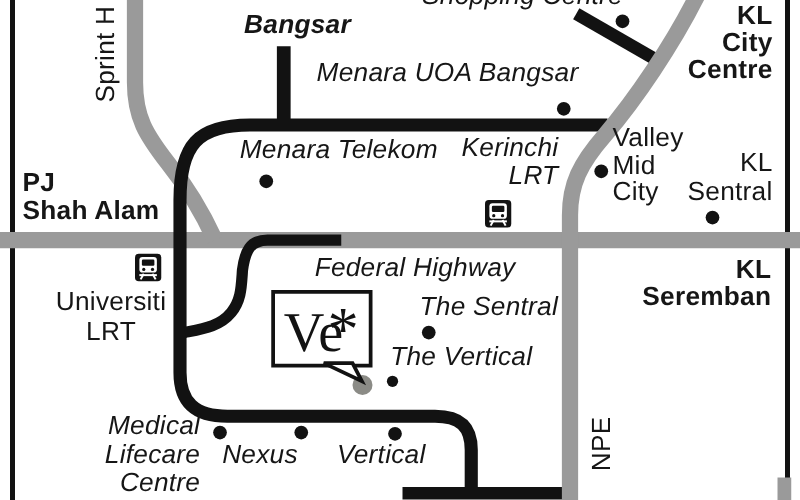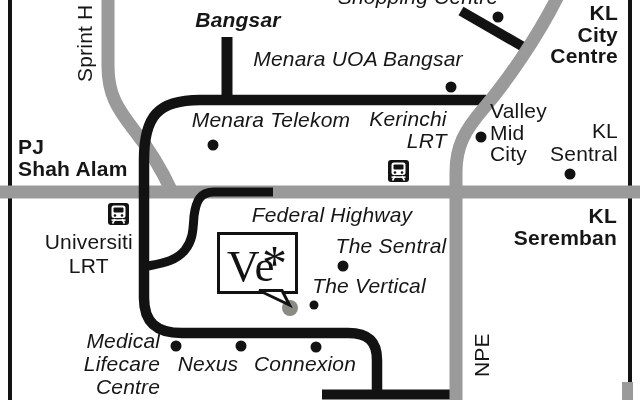--- a/index.html
+++ b/index.html
@@ -120,15 +120,15 @@
     <div>LRT</div>
   </div>
   <div class="lbl ctr" style="left:391px;top:235px;">The Sentral</div>
   <div class="lbl ctr" style="left:369px;top:275px;">The Vertical</div>
   <div class="lbl ctr lh23" style="left:122px;top:329px;">
     <div>Medical</div>
     <div>Lifecare</div>
     <div>Centre</div>
   </div>
   <div class="lbl ctr" style="left:208px;top:353px;">Nexus</div>
-  <div class="lbl ctr" style="left:305px;top:353px;">Connexion</div>
+  <div class="lbl ctr" style="left:305px;top:353px;">Vertical</div>
 
 </div>
 
 </body></html>

